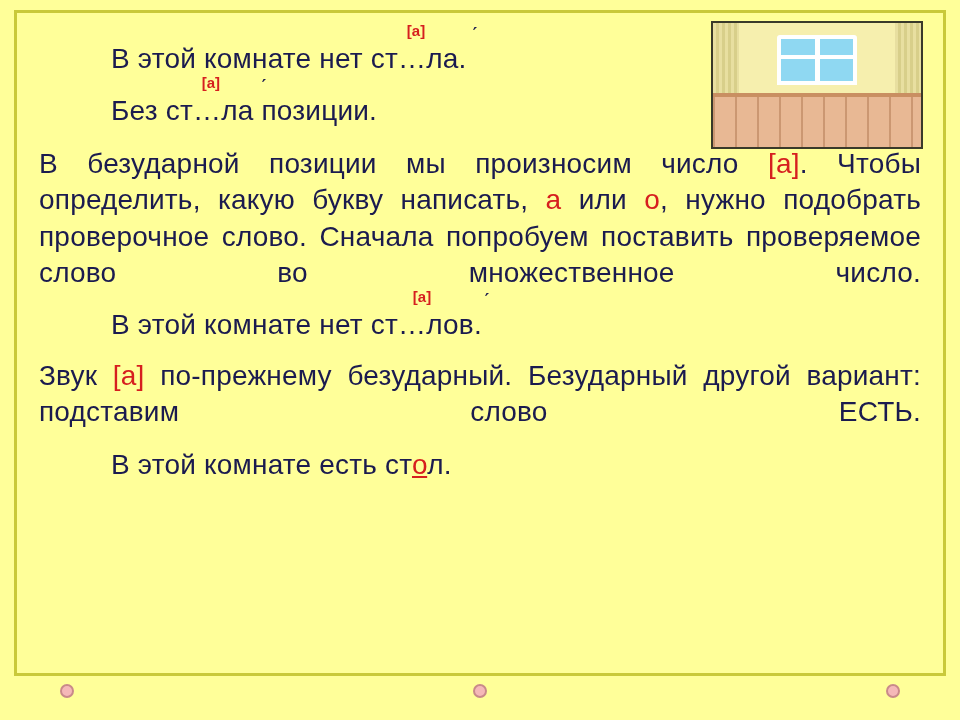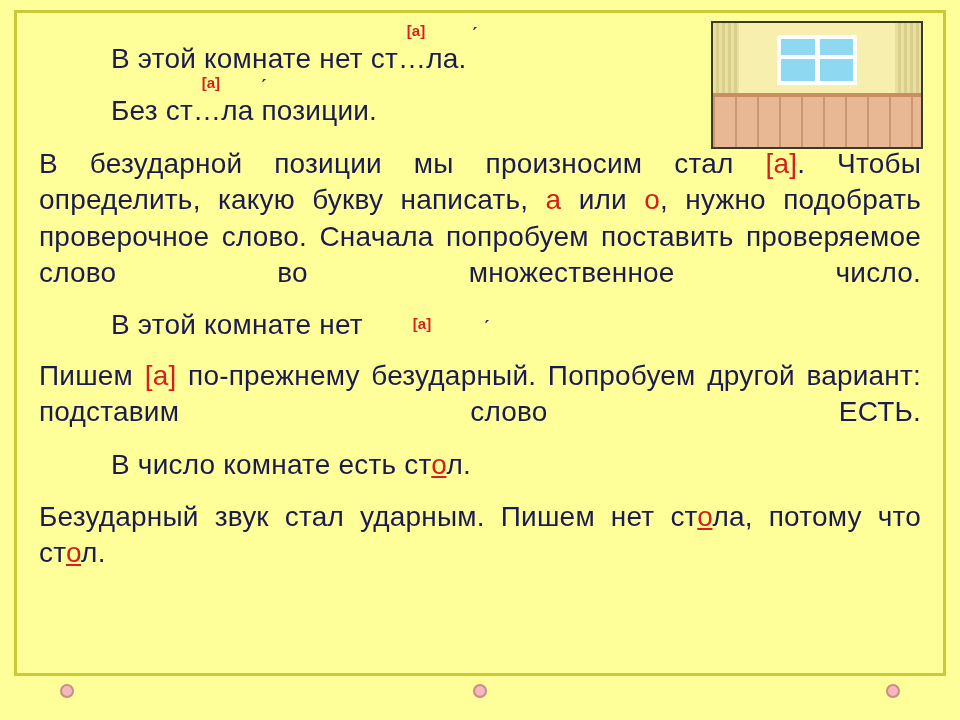--- a/index.html
+++ b/index.html
@@ -196,38 +196,35 @@
 
     <p class="line1 indent">
       <span>В  этой  комнате  нет  </span><span class="mark-wrap"><span class="mark-a">[а]</span><span class="stress s1">́</span><span class="bold">ст…ла</span></span><span>.</span>
     </p>
 
     <p class="line2 indent">
       <span>Без  </span><span class="mark-wrap"><span class="mark-a">[а]</span><span class="stress s2">́</span><span class="bold">ст…ла</span></span><span>  позиции.</span>
     </p>
 
     <p class="para1 just">
-      <span>В  безударной  позиции  мы  произносим  стал  </span><span class="sound">[а]</span><span>.  Чтобы  определить,  какую  букву  написать,  </span><span class="bold red">а</span><span>  или  </span><span class="bold red">о</span><span>,  нужно  подобрать  проверочное  слово.  Сначала  попробуем  поставить  проверяемое    слово    во  множественное  число.</span>
+      <span>В  безударной  позиции  мы  произносим  число  </span><span class="sound">[а]</span><span>.  Чтобы  определить,  какую  букву  написать,  </span><span class="bold red">а</span><span>  или  </span><span class="bold red">о</span><span>,  нужно  подобрать  проверочное  слово.  Сначала  попробуем  поставить  проверяемое    слово    во  множественное  число.</span>
     </p>
 
     <p class="line3 indent">
-      <span>В  этой  комнате  нет  </span><span class="mark-wrap"><span class="mark-a wide">[а]</span><span class="stress s3">́</span></span>
+      <span>В  этой  комнате  нет  </span><span class="mark-wrap"><span class="mark-a wide">[а]</span><span class="stress s3">́</span><span class="bold">ст…лов.</span></span>
     </p>
 
     <p class="para2 just">
-      <span>Пишем  </span><span class="sound">[а]</span><span>  по-прежнему  безударный.  Попробуем  другой  вариант:  подставим  слово  </span><span class="bold">ЕСТЬ</span><span>.</span>
+      <span>Звук  </span><span class="sound">[а]</span><span>  по-прежнему  безударный.  Безударный  другой  вариант:  подставим  слово  </span><span class="bold">ЕСТЬ</span><span>.</span>
     </p>
 
     <p class="line4 indent">
-      <span>В  число  комнате  есть  </span><span class="bold">ст</span><span class="bold redu">о</span><span class="bold">л.</span>
-    </p>
-
-    <p class="para3 just-last-left">
-      <span>Безударный  звук  стал    ударным.  Пишем  </span><span class="bold">нет</span><span>  ст</span><span class="bold redu">о</span><span>ла,  потому  что  ст</span><span class="bold redu">о</span><span>л.</span>
-    </p>
+      <span>В  этой  комнате  есть  </span><span class="bold">ст</span><span class="bold redu">о</span><span class="bold">л.</span>
+    </p>
+
 
   </div>
 
   <div class="dot d1"></div>
   <div class="dot d2"></div>
   <div class="dot d3"></div>
 
 </div>
 
 </body></html>

